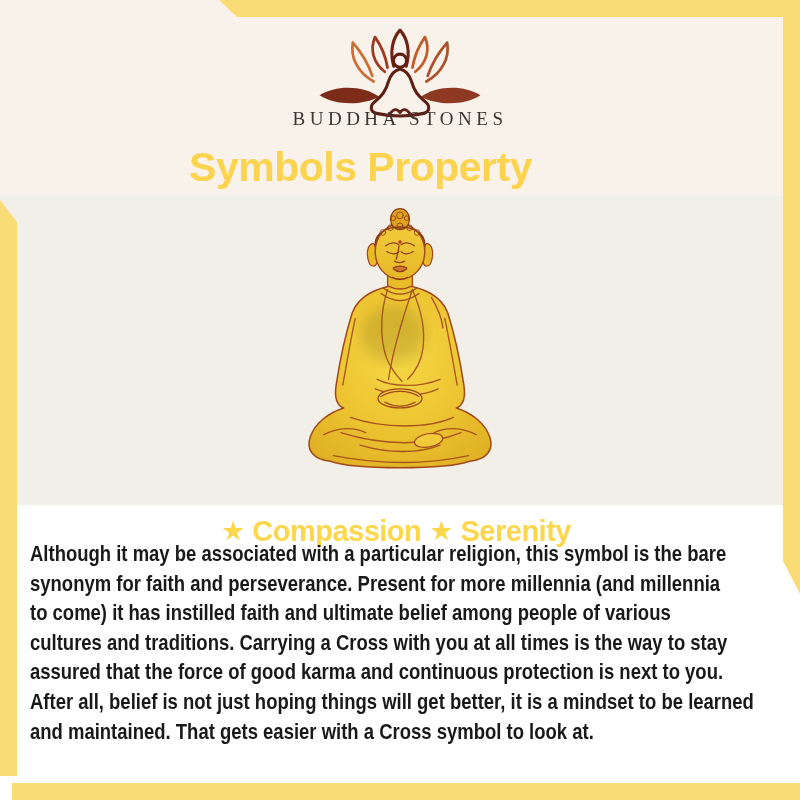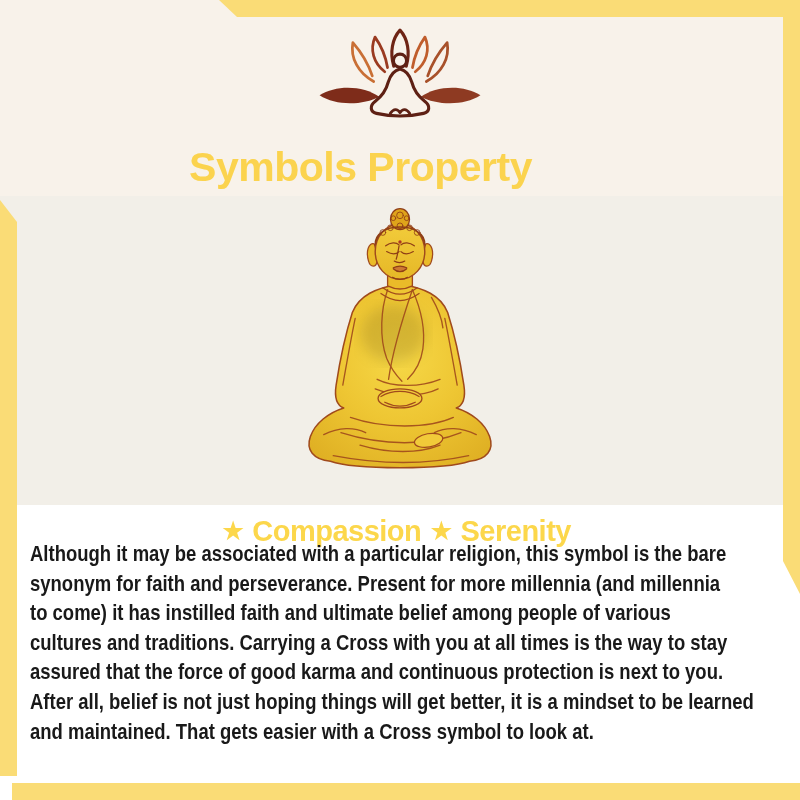--- a/index.html
+++ b/index.html
@@ -94,20 +94,21 @@
     <path d="M112,80 C90,68 78,46 82,24 C96,40 106,60 110,72" stroke="#C96F35" stroke-width="4"></path>
     <path d="M188,80 C210,68 222,46 218,24 C204,40 194,60 190,72" stroke="#A8512A" stroke-width="4"></path>
 
     <circle cx="150" cy="50" r="9.5" stroke="#5E2014" stroke-width="4.5"></circle>
     <path d="M150,62 C141,64 136,71 133,81 C130,93 123,102 114,109 C106,115 107,124 116,126
              C138,131 162,131 184,126 C193,124 194,115 186,109 C177,102 170,93 167,81
              C164,71 159,64 150,62 Z" stroke="#5E2014" stroke-width="4.5"></path>
     <path d="M136,126 C141,119 146,119 150,125 C154,119 159,119 164,126" stroke="#5E2014" stroke-width="4"></path>
   </svg>
 
+  <div class="brand-name">BUDDHA STONES</div>
 
   <div class="page-title">Symbols Property</div>
 
   <svg class="buddha" viewBox="0 0 220 300" fill="none" stroke-linecap="round" stroke-linejoin="round">
     <defs>
       <radialGradient id="gold" cx="50%" cy="40%" r="78%">
         <stop offset="0%" stop-color="#F6D847"></stop>
         <stop offset="45%" stop-color="#EEC633"></stop>
         <stop offset="100%" stop-color="#DCAB20"></stop>
       </radialGradient>

